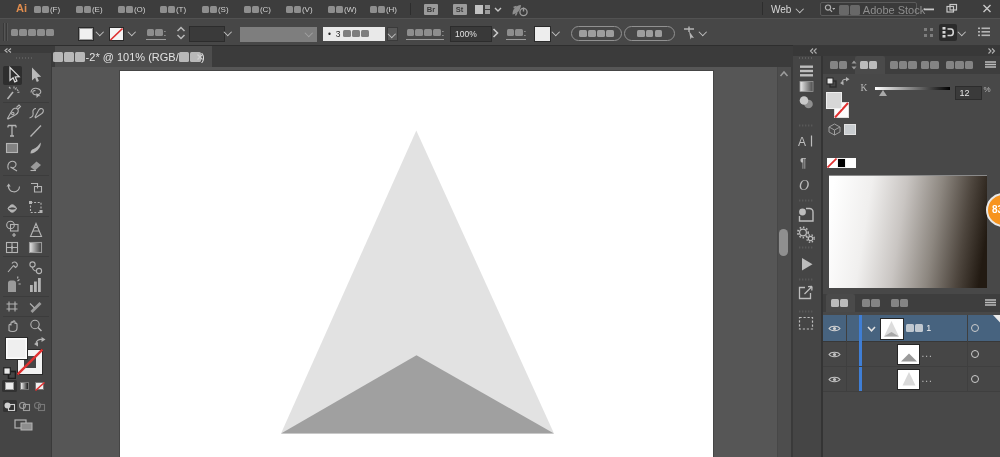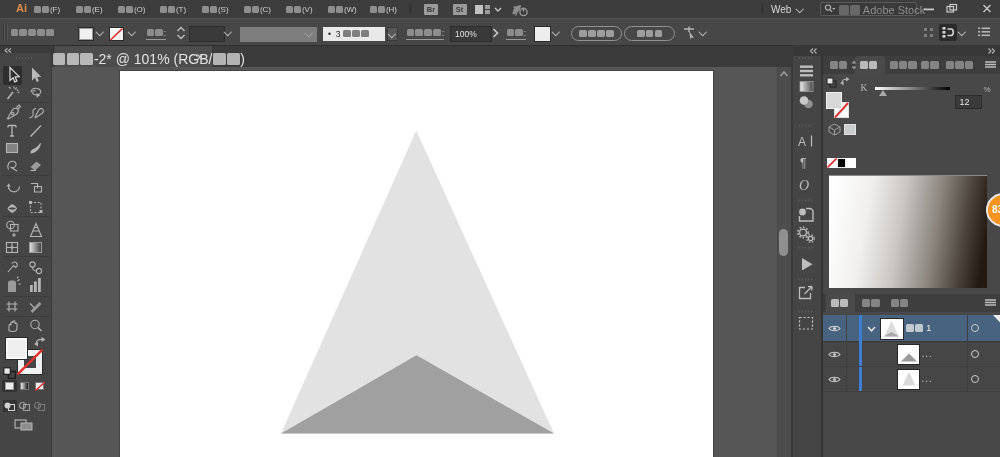--- a/index.html
+++ b/index.html
@@ -122,21 +122,21 @@
 <rect x="0" y="0.5" width="2" height="1.6" fill="#b5b5b5"></rect>
       <rect x="3.5" y="0.5" width="8.5" height="1.6" fill="#b5b5b5"></rect>
 <rect x="0" y="4" width="2" height="1.6" fill="#b5b5b5"></rect>
       <rect x="3.5" y="4" width="8.5" height="1.6" fill="#b5b5b5"></rect>
 <rect x="0" y="7.5" width="2" height="1.6" fill="#b5b5b5"></rect>
       <rect x="3.5" y="7.5" width="8.5" height="1.6" fill="#b5b5b5"></rect>
 </svg>
 
 <div class="ab" style="left:0;top:46px;width:1000px;height:21px;background:#3b3b3b"></div>
 <div class="ab" style="left:55px;top:46px;width:157px;height:21px;background:#4d4d4d"></div>
-<div class="ab" style="left:52px;top:51px;font-size:14px;color:#e2e2e2"><s class="h"></s><s class="h"></s><s class="h"></s>-2* @ 101% (RGB/<s class="h"></s><s class="h"></s>)</div>
+<div class="ab" style="left:52px;top:51px;font-size:11px;color:#e2e2e2"><s class="h"></s><s class="h"></s><s class="h"></s>-2* @ 101% (RGB/<s class="h"></s><s class="h"></s>)</div>
 <svg class="ab" style="left:196px;top:53px" width="8" height="8" viewBox="0 0 8 8">
       <path d="M1.5 1.5 L6.5 6.5 M6.5 1.5 L1.5 6.5" stroke="#d0d0d0" stroke-width="1.3"></path>
     </svg>
 
 <div class="ab" style="left:51.5px;top:67px;width:741px;height:390px;background:#565656"></div>
 <div class="ab" style="left:120px;top:71px;width:593px;height:386px;background:#ffffff;box-shadow:0 0 0 1px #454545"></div>
 <svg class="ab" style="left:120px;top:71px" width="593" height="386" viewBox="0 0 593 386">
 <polygon points="296.3,59.5 161,362.5 434,362.5" fill="#e2e2e2"></polygon>
 <polygon points="296.5,284.2 161,362.5 434,362.5" fill="#a0a0a0"></polygon>
 </svg>
@@ -353,21 +353,21 @@
       <path d="M14 6 l3.5 -1.8 l0 4 z" fill="#b4b4b4"></path>
 </svg>
 <div class="ab" style="left:833.5px;top:101.5px;width:15px;height:16.5px;background:#fdfdfd;border:1px solid #e0e0e0;box-sizing:border-box"></div>
 <svg class="ab" style="left:833.5px;top:101.5px" width="15" height="16.5">
       <path d="M1 15.5 L14 1" stroke="#e03030" stroke-width="2"></path>
     </svg>
 <div class="ab" style="left:826px;top:91.5px;width:15.5px;height:17px;background:#d7d7d7;border:1px solid #efefef;box-sizing:border-box"></div>
 <div class="ab" style="left:860.5px;top:82.5px;font-size:9.5px;color:#b9b9b9;font-family:'Liberation Serif',serif">K</div>
 <div class="ab" style="left:875px;top:86.5px;width:75px;height:3.5px;background:linear-gradient(90deg,#ffffff,#000000)"></div>
 <div class="ab" style="left:879px;top:90px;width:0;height:0;border-left:4.5px solid transparent;border-right:4.5px solid transparent;border-bottom:6px solid #aaaaaa"></div>
-<div class="ab" style="left:954.5px;top:95px;width:27px;height:13.5px;background:#3a3a3a;border:1px solid #2c2c2c;box-sizing:border-box;color:#e6e6e6;font-size:9px;line-height:12px"><span style="margin-left:4px">12</span></div>
+<div class="ab" style="left:954.5px;top:86px;width:27px;height:13.5px;background:#3a3a3a;border:1px solid #2c2c2c;box-sizing:border-box;color:#e6e6e6;font-size:9px;line-height:12px"><span style="margin-left:4px">12</span></div>
 <div class="ab" style="left:983.5px;top:84.5px;font-size:8px;color:#b9b9b9">%</div>
 <svg class="ab" style="left:828px;top:122.5px" width="13" height="13" viewBox="0 0 13 13">
 <path d="M6.5 1 L12 4 L12 9 L6.5 12 L1 9 L1 4 Z M1 4 L6.5 7 L12 4 M6.5 7 L6.5 12" fill="none" stroke="#9d9d9d" stroke-width="1"></path>
 </svg>
 <div class="ab" style="left:844px;top:123.5px;width:12px;height:11px;background:#c9cdd0;border:1px solid #e2e2e2;box-sizing:border-box"></div>
 <div class="ab" style="left:827px;top:158px;width:9.5px;height:9.5px;background:#ffffff"></div>
 <svg class="ab" style="left:827px;top:158px" width="10" height="10">
       <path d="M0.5 9.5 L9.5 0.5" stroke="#e03030" stroke-width="1.7"></path>
     </svg>
 <div class="ab" style="left:836.5px;top:158px;width:9.5px;height:9.5px;background:#000000;border:1.5px solid #f0f0f0;box-sizing:border-box"></div>

